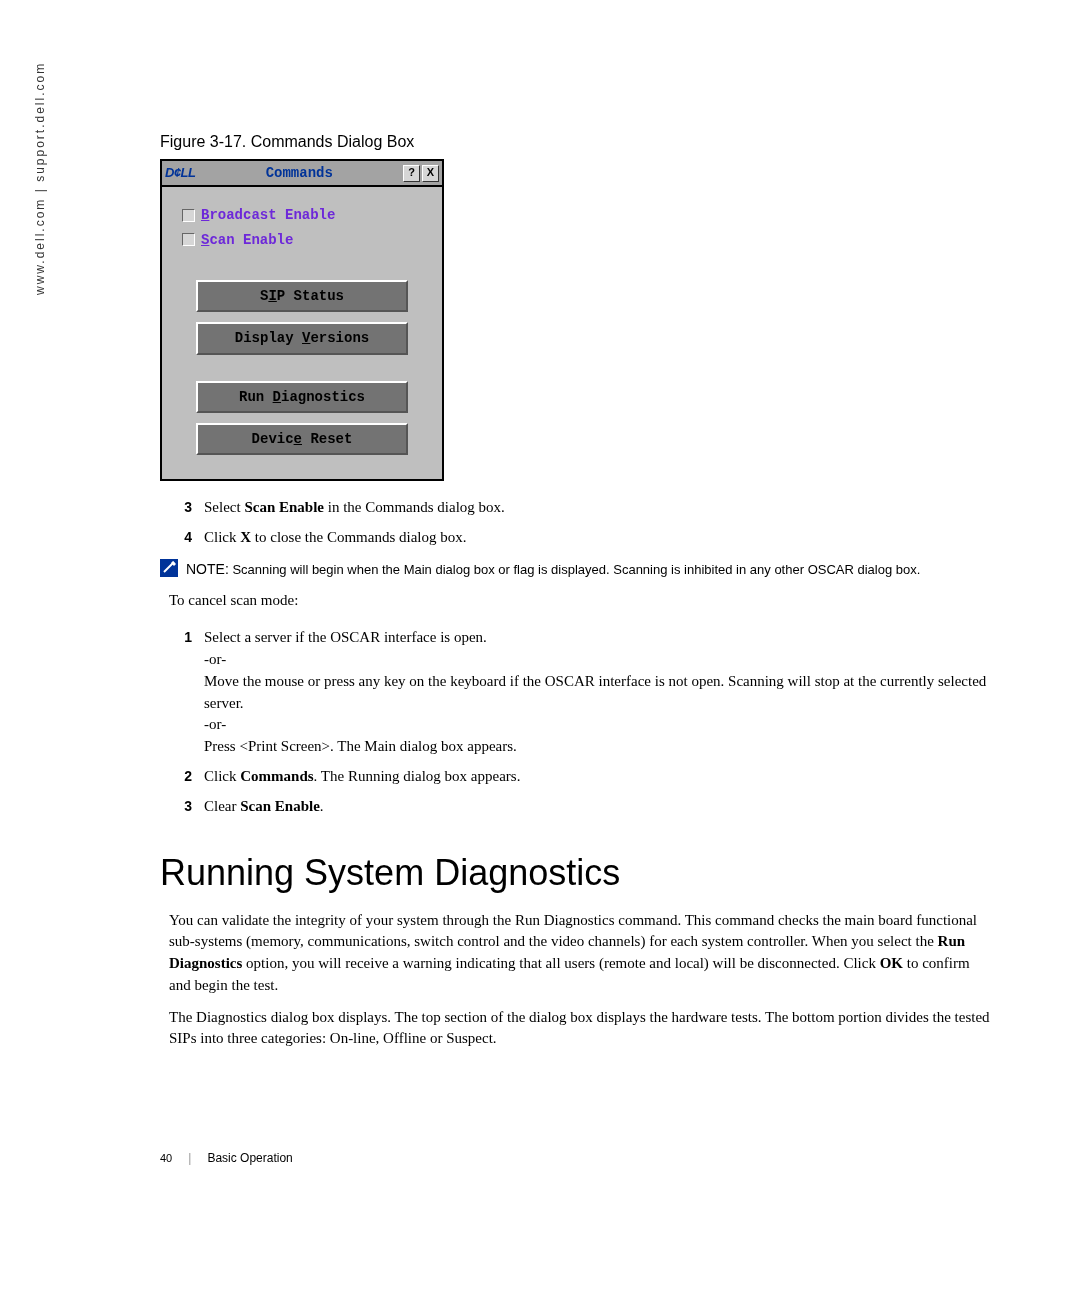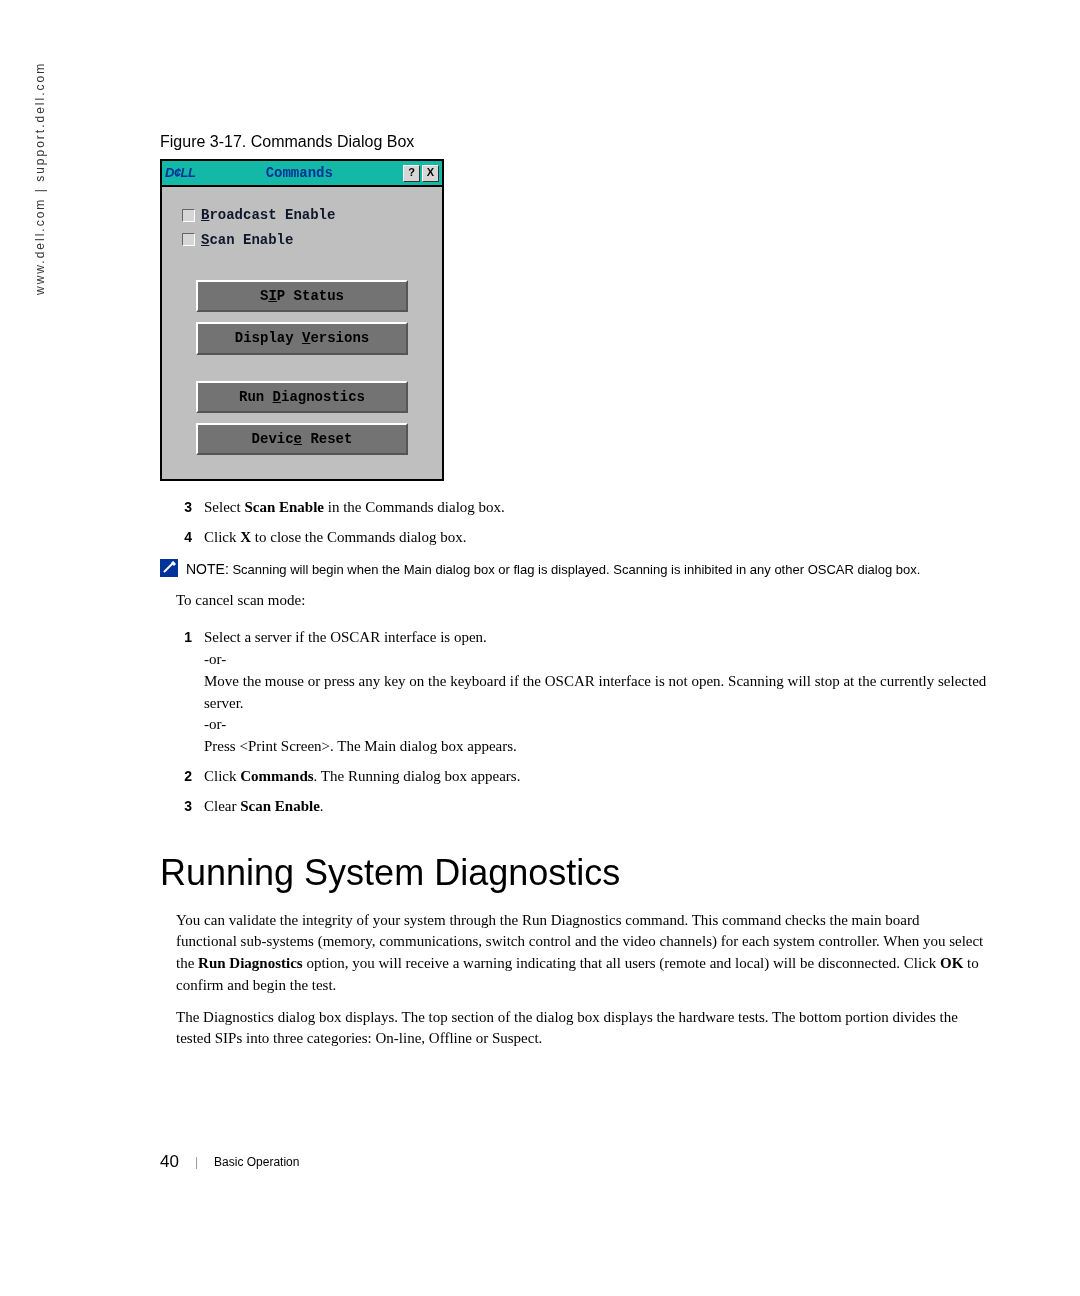--- a/index.html
+++ b/index.html
@@ -42,21 +42,21 @@
       font-family: 'Courier New', monospace;
       font-size: 14px;
       font-weight: bold;
       margin: 0;
     }
     .dialog-titlebar {
       display: flex;
       align-items: center;
       border-bottom: 2px solid #000;
       padding: 2px 3px;
-      background: #14b8a6;
+      background: #a3a3a3;
     }
     .dialog-logo {
       font-family: Arial Black, Arial, sans-serif;
       font-size: 13px;
       font-style: italic;
       color: #003399;
       margin-right: auto;
       letter-spacing: -0.5px;
     }
     .dialog-title {
@@ -86,21 +86,21 @@
       color: #000;
     }
     .dialog-body {
       padding: 18px 20px 14px 20px;
     }
     .checkbox-row {
       display: flex;
       align-items: center;
       gap: 6px;
       margin-bottom: 4px;
-      color: #0f172a;
+      color: #6d28d9;
     }
     .checkbox {
       width: 11px;
       height: 11px;
       border-top: 1px solid #666;
       border-left: 1px solid #666;
       border-right: 1px solid #fff;
       border-bottom: 1px solid #fff;
       background: #d6d6d6;
     }
@@ -167,39 +167,39 @@
       font-family: Arial, Helvetica, sans-serif;
       font-size: 13px;
     }
     .note-label {
       font-weight: normal;
       font-family: Arial, Helvetica, sans-serif;
       font-size: 14px;
       text-align: right;
     }
     .body-para {
-      margin: 10px 16px;
+      margin: 10px 9px;
     }
     h2.section-heading {
       font-family: Helvetica, Arial, sans-serif;
       font-weight: normal;
       font-size: 36px;
       margin-top: 30px;
       margin-bottom: 10px;
     }
     .footer {
       margin-top: 100px;
       font-family: Arial, Helvetica, sans-serif;
       font-size: 12px;
       display: flex;
       align-items: center;
       gap: 16px;
     }
     .footer-pagenum {
-      font-size: 17px;
+      font-size: 11px;
     }
     .footer-sep {
       color: #999;
     }
   </style>
 </head>
 <body>
 
 <div class="page">
   <div class="sidebar-url">www.dell.com | support.dell.com</div>

